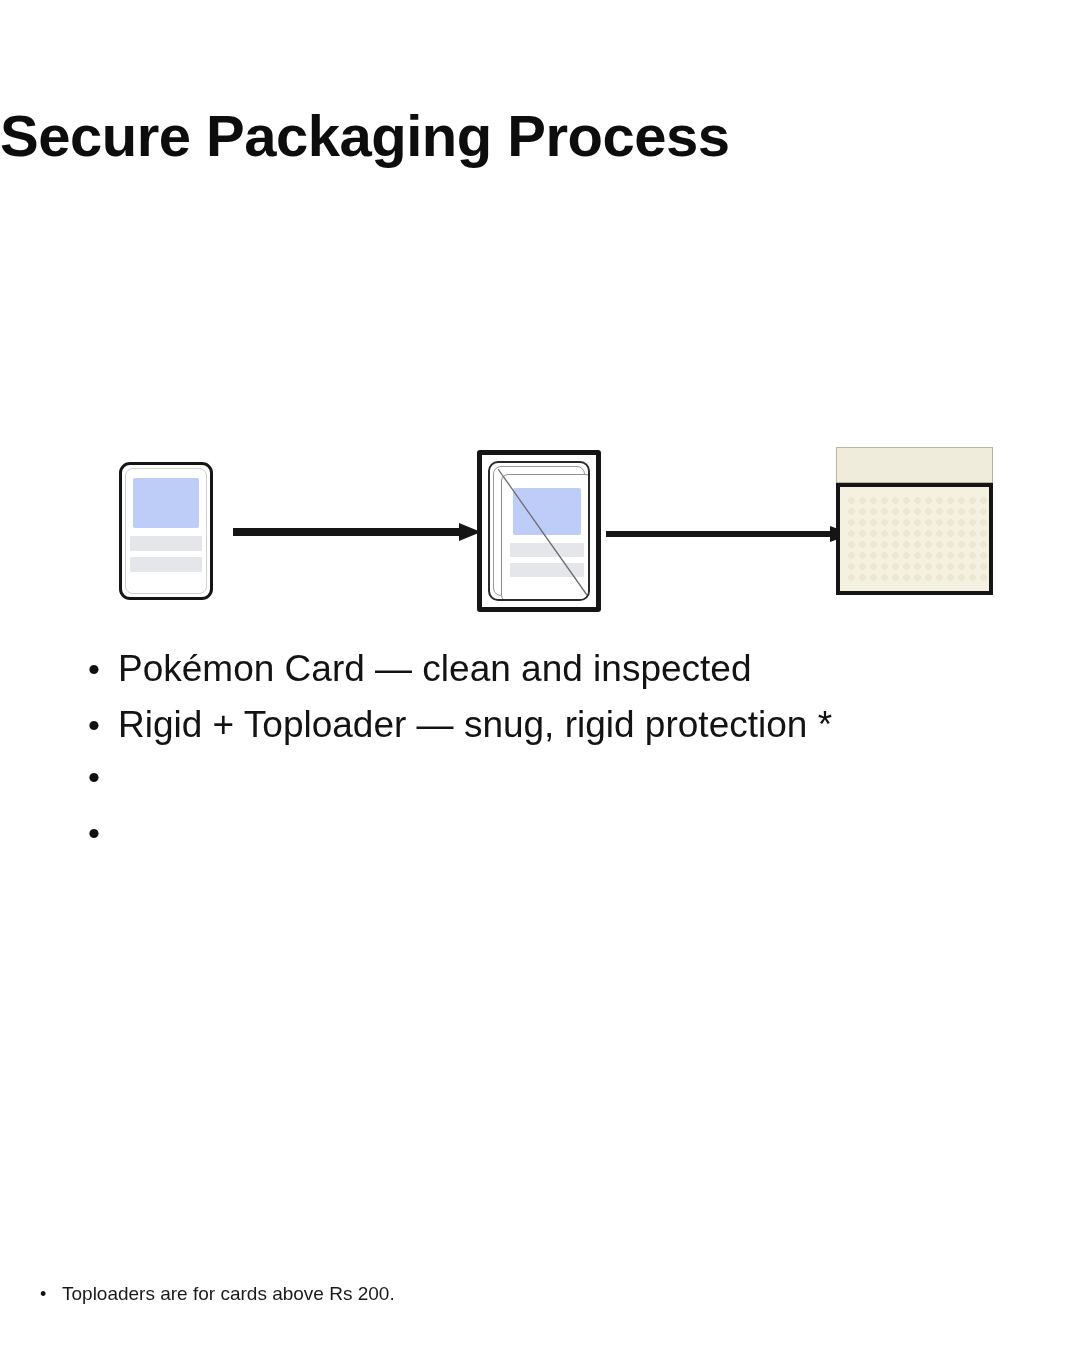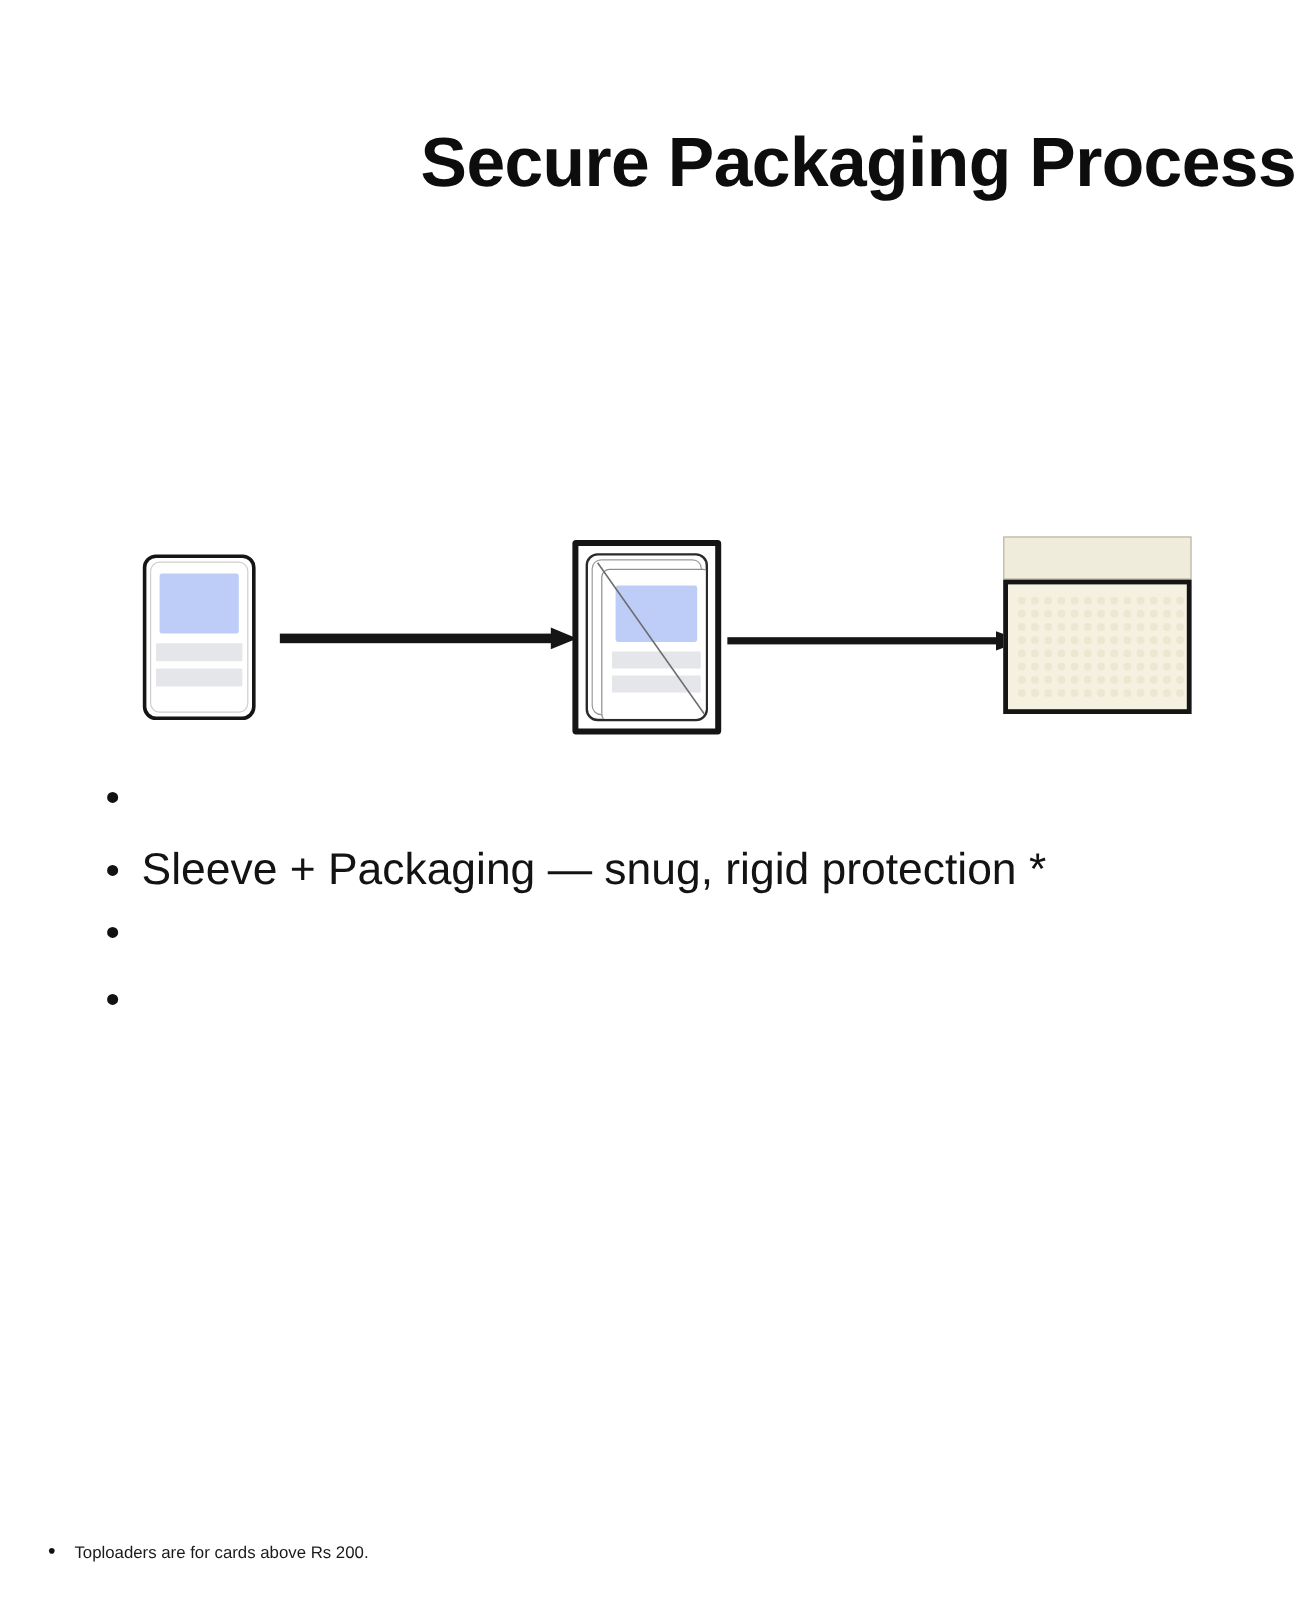--- a/index.html
+++ b/index.html
@@ -15,21 +15,21 @@
     overflow: hidden;
     position: relative;
   }
 
   
   .page-title {
     position: absolute;
     left: 0;
     top: 104px;
     width: 1080px;
-    text-align: right;
+    text-align: left;
     font-size: 58px;
     font-weight: 700;
     letter-spacing: -0.5px;
     color: #0d0d0d;
     line-height: 1.1;
   }
 
   
   .diagram {
     position: absolute;
@@ -232,21 +232,21 @@
     align-items: baseline;
   }
   .footnote-dot {
     width: 22px;
     flex: 0 0 22px;
     font-size: 18px;
     line-height: 1;
     color: #111111;
   }
   .footnote-text {
-    font-size: 14px;
+    font-size: 19px;
     line-height: 1.2;
     color: #1a1a1a;
     white-space: nowrap;
   }
 </style>
 </head>
 <body>
 
 <div class="page-title">Secure Packaging Process</div>
 
@@ -293,25 +293,26 @@
       <div class="mailer-bubbles"></div>
     </div>
   </div>
 
 </div>
 
 <div class="bullet-list">
 
   <div class="bullet-row">
     <span class="bullet-dot">•</span>
+    <span class="bullet-text">Pokémon Card — clean and inspected</span>
   </div>
 
   <div class="bullet-row">
     <span class="bullet-dot">•</span>
-    <span class="bullet-text">Sleeve + Packaging — snug, rigid protection *</span>
+    <span class="bullet-text">Rigid + Toploader — snug, rigid protection *</span>
   </div>
 
   <div class="bullet-row">
     <span class="bullet-dot">•</span>
   </div>
 
   <div class="bullet-row">
     <span class="bullet-dot">•</span>
   </div>
 

